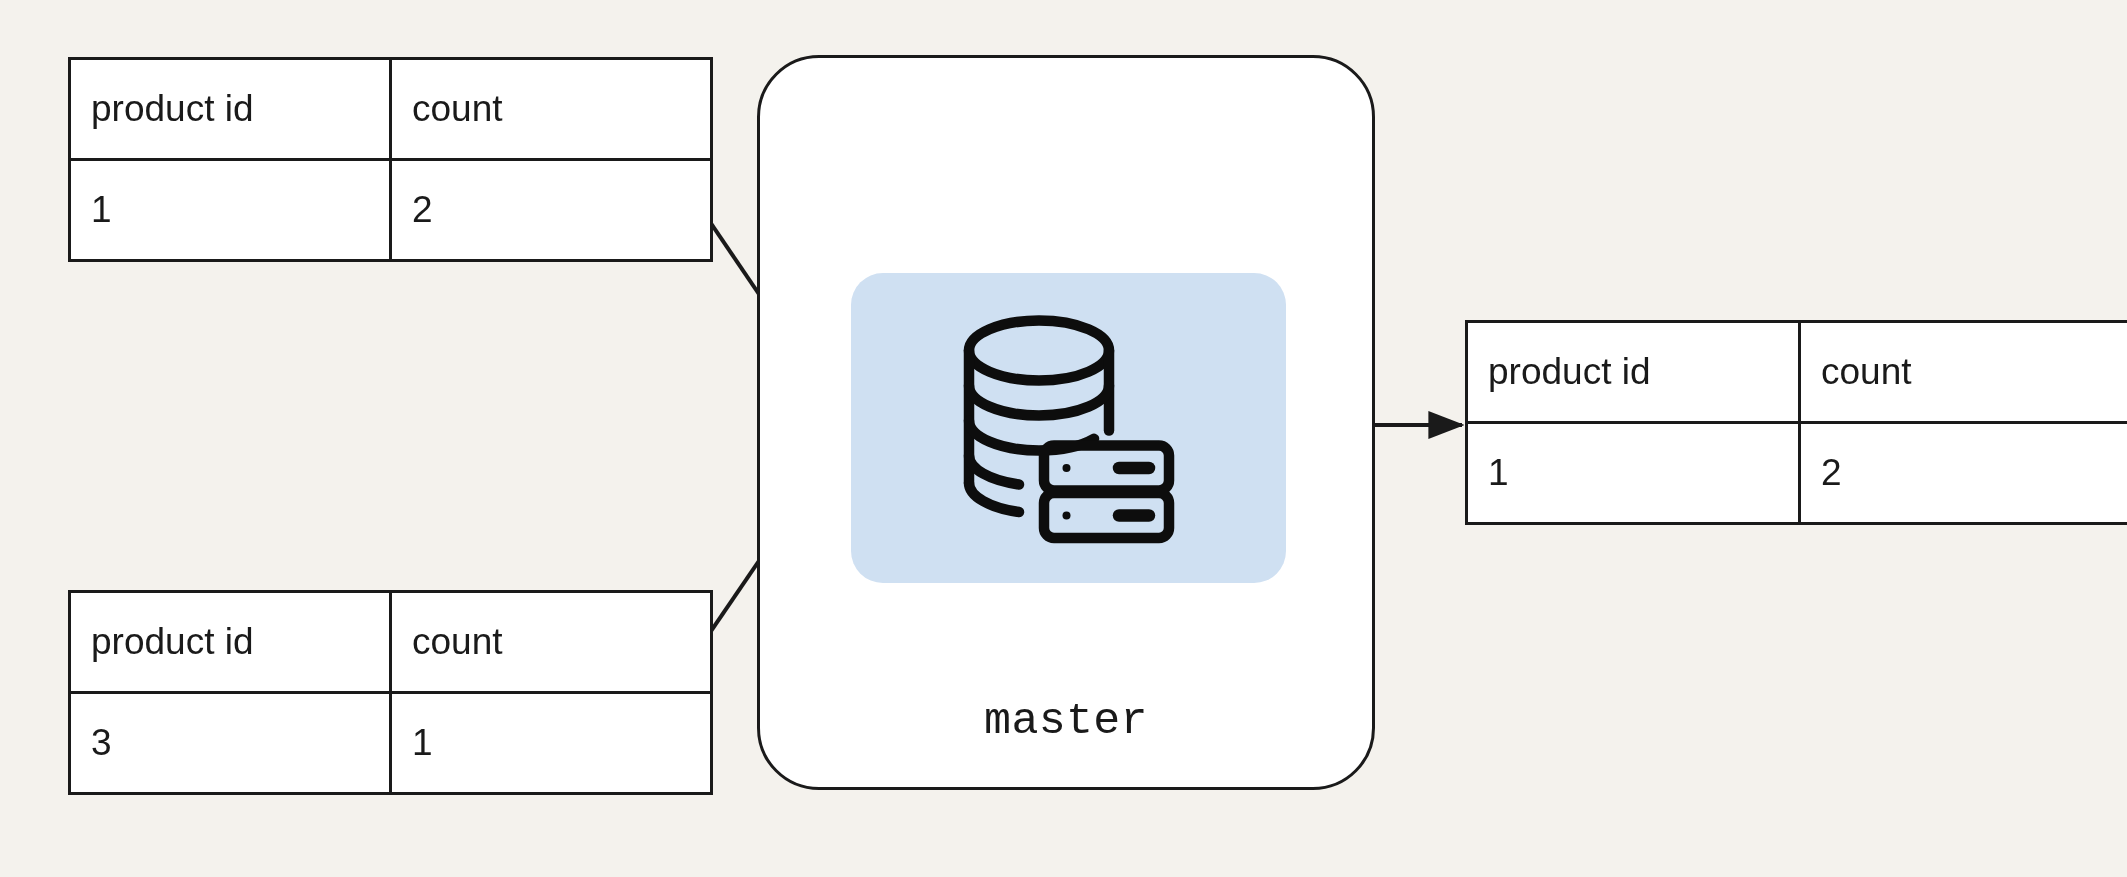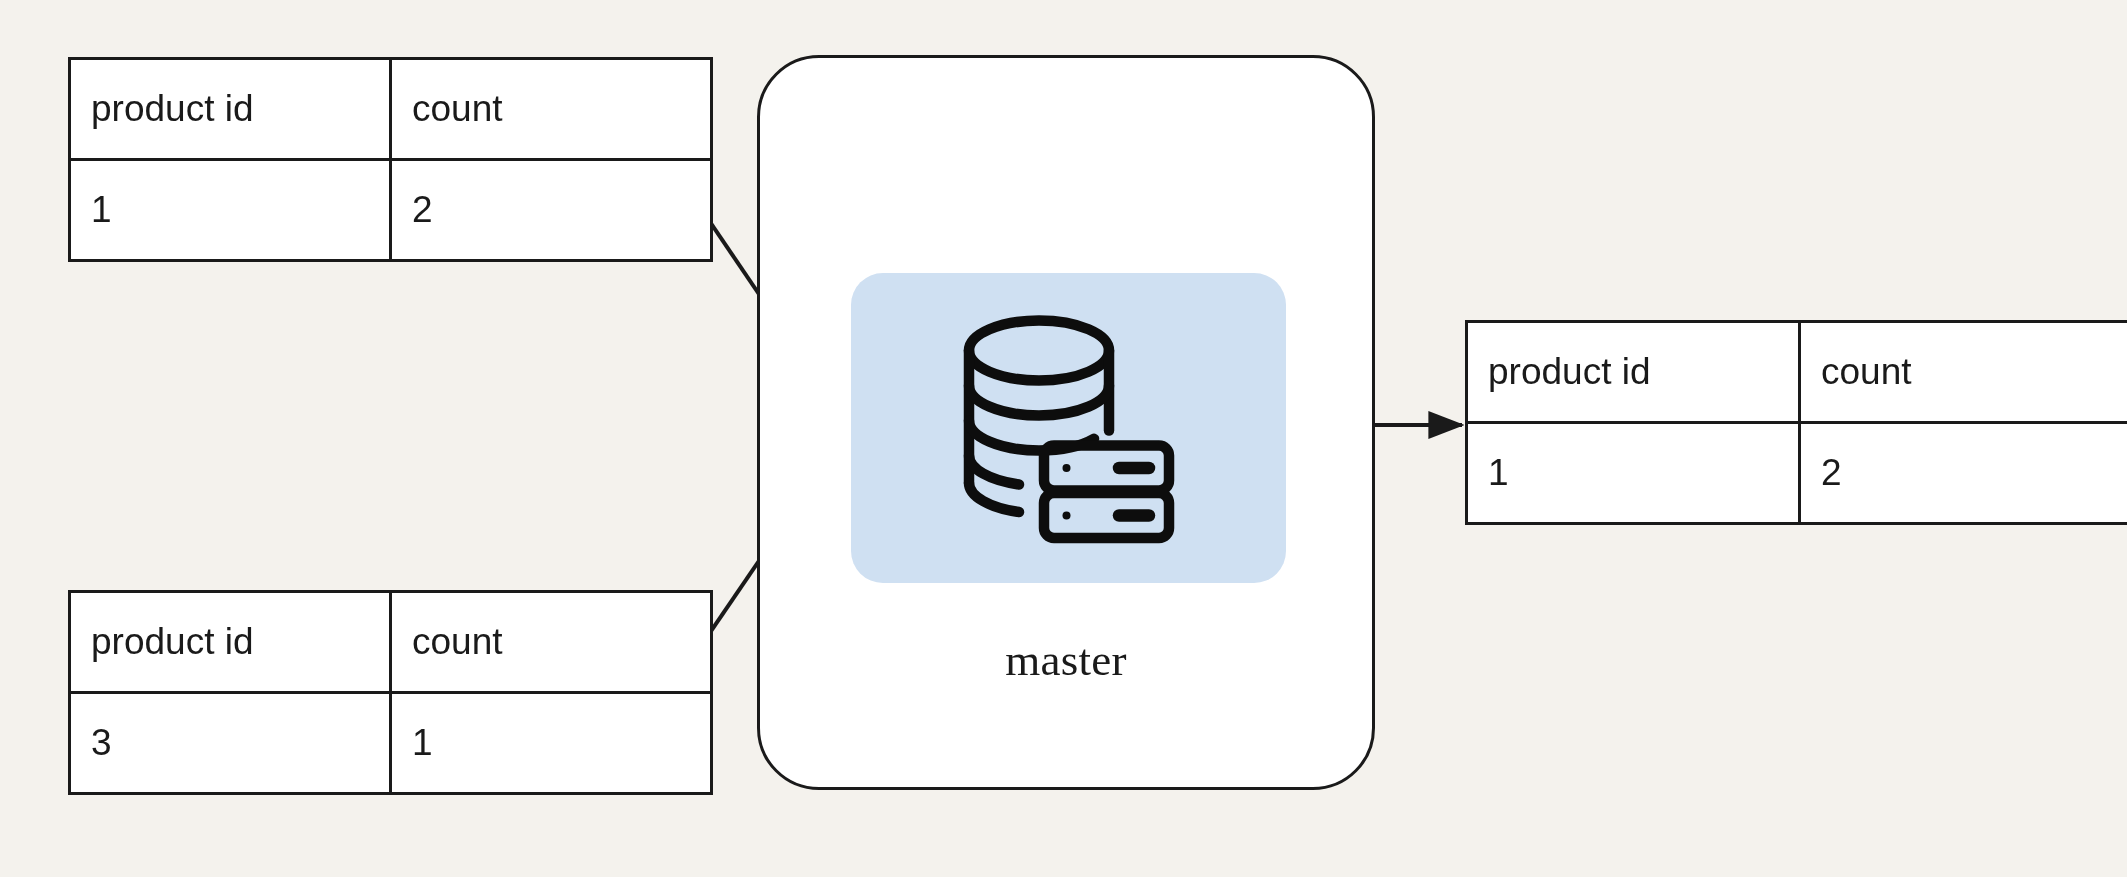--- a/index.html
+++ b/index.html
@@ -71,25 +71,25 @@
     box-sizing: border-box;
     display: flex;
     align-items: center;
     justify-content: center;
   }
   #db-icon-box svg { display: block; }
   #master-label {
     position: absolute;
     left: 0;
     right: 0;
-    top: 576px;
+    top: 638px;
     text-align: center;
     font-size: 45px;
     color: #1a1a1a;
-    font-family: Liberation Serif, serif;
+    font-family: Liberation Mono, monospace;
     letter-spacing: 0.3px;
   }
   
   #connector-layer {
     position: absolute;
     left: 0;
     top: 0;
     width: 2127px;
     height: 877px;
     pointer-events: none;

